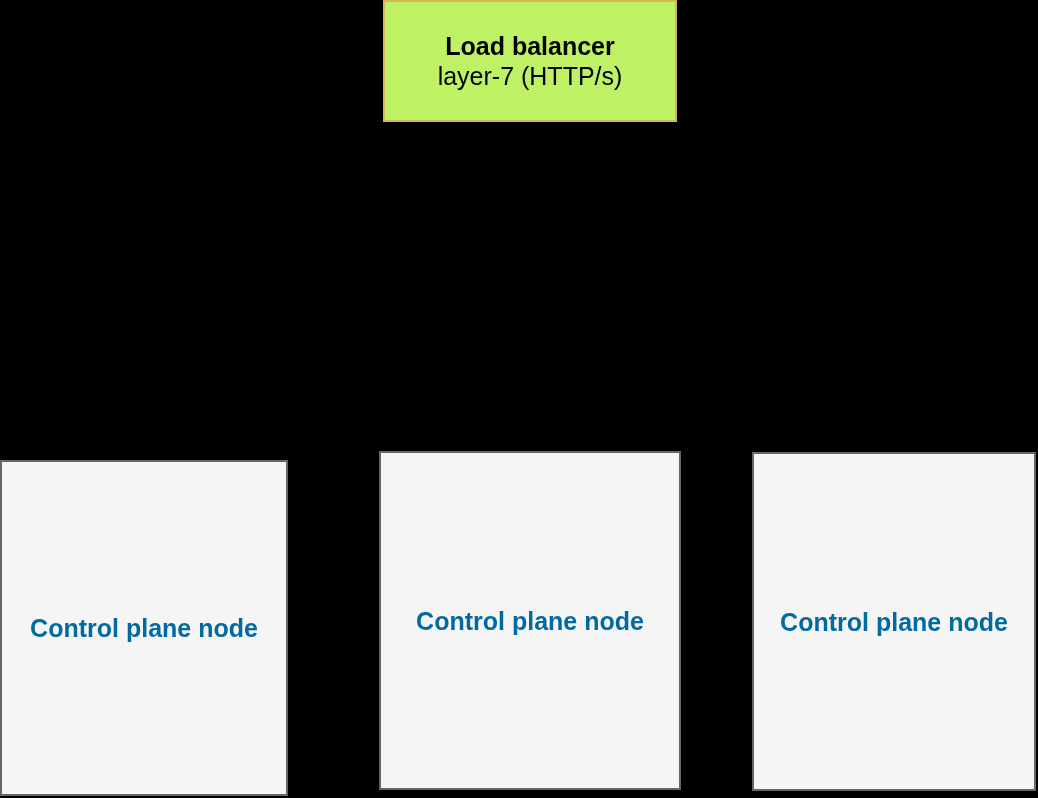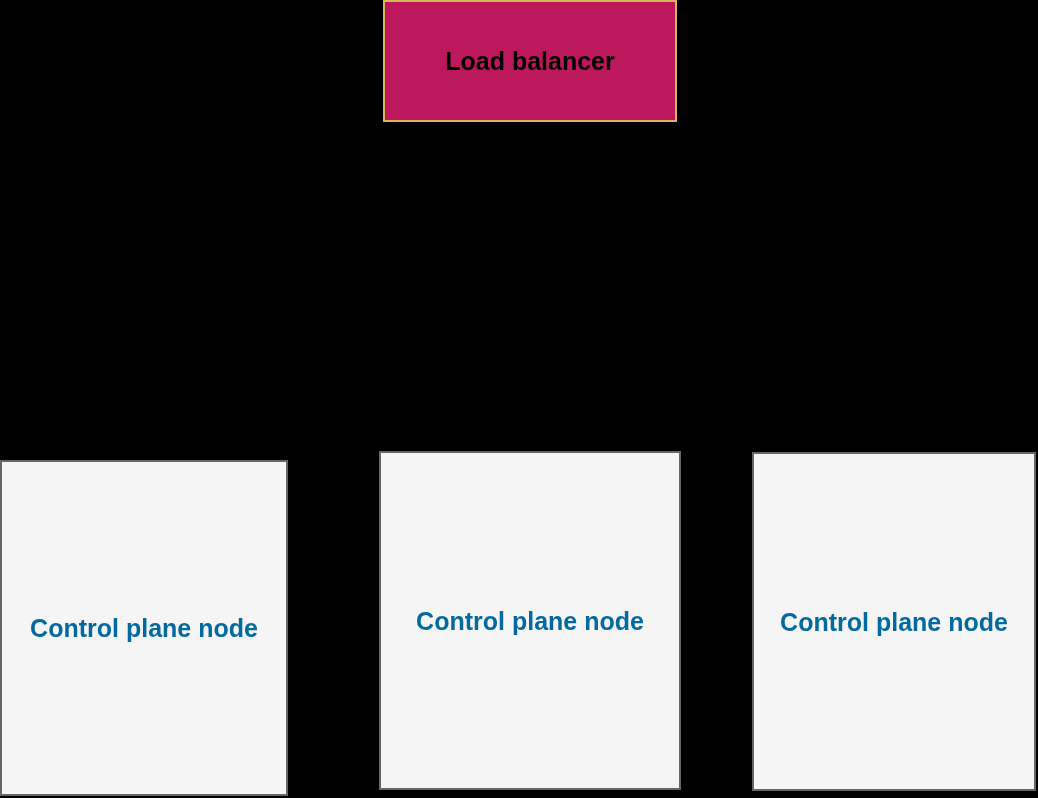--- a/index.html
+++ b/index.html
@@ -25,21 +25,21 @@
     flex-direction: column;
     align-items: center;
     justify-content: center;
     text-align: center;
   }
   .lb-box {
     left: 383px;
     top: 0px;
     width: 294px;
     height: 122px;
-    background: #be185d;
+    background: #bef264;
     border: 2px solid #D6B656;
   }
   .lb-title {
     font-size: 25px;
     font-weight: bold;
     color: #000000;
     line-height: 30px;
   }
   .lb-subtitle {
     font-size: 25px;
@@ -62,20 +62,21 @@
     white-space: nowrap;
   }
 </style>
 </head>
 <body>
 
 <div class="canvas">
 
   <div class="shape lb-box">
     <div class="lb-title">Load balancer</div>
+    <div class="lb-subtitle">layer-7 (HTTP/s)</div>
   </div>
 
   <div class="shape cp-box cp-box-1">
     <div class="cp-label">Control plane node</div>
   </div>
 
   <div class="shape cp-box cp-box-2">
     <div class="cp-label">Control plane node</div>
   </div>
 

